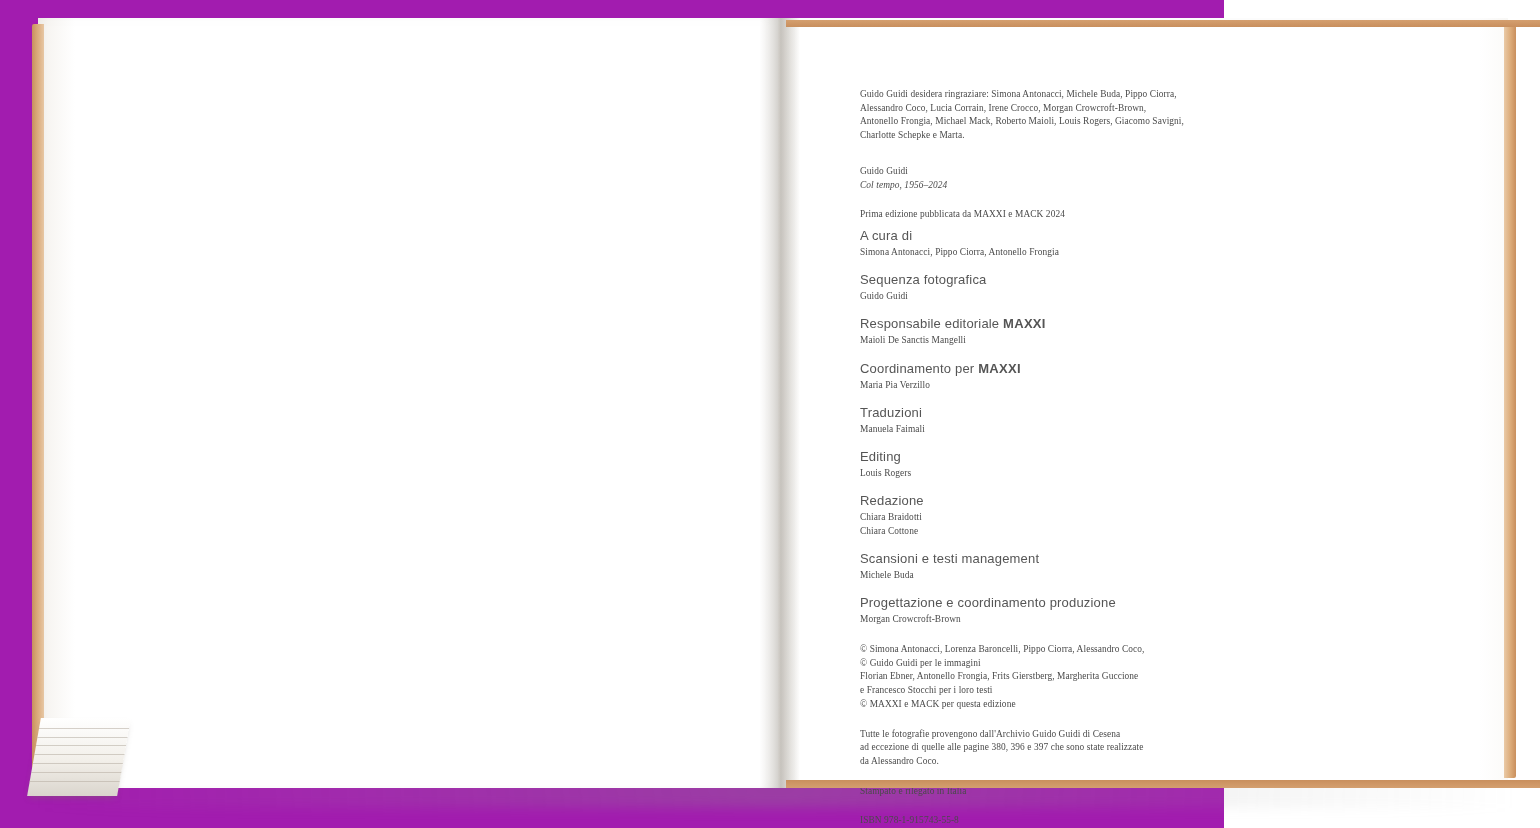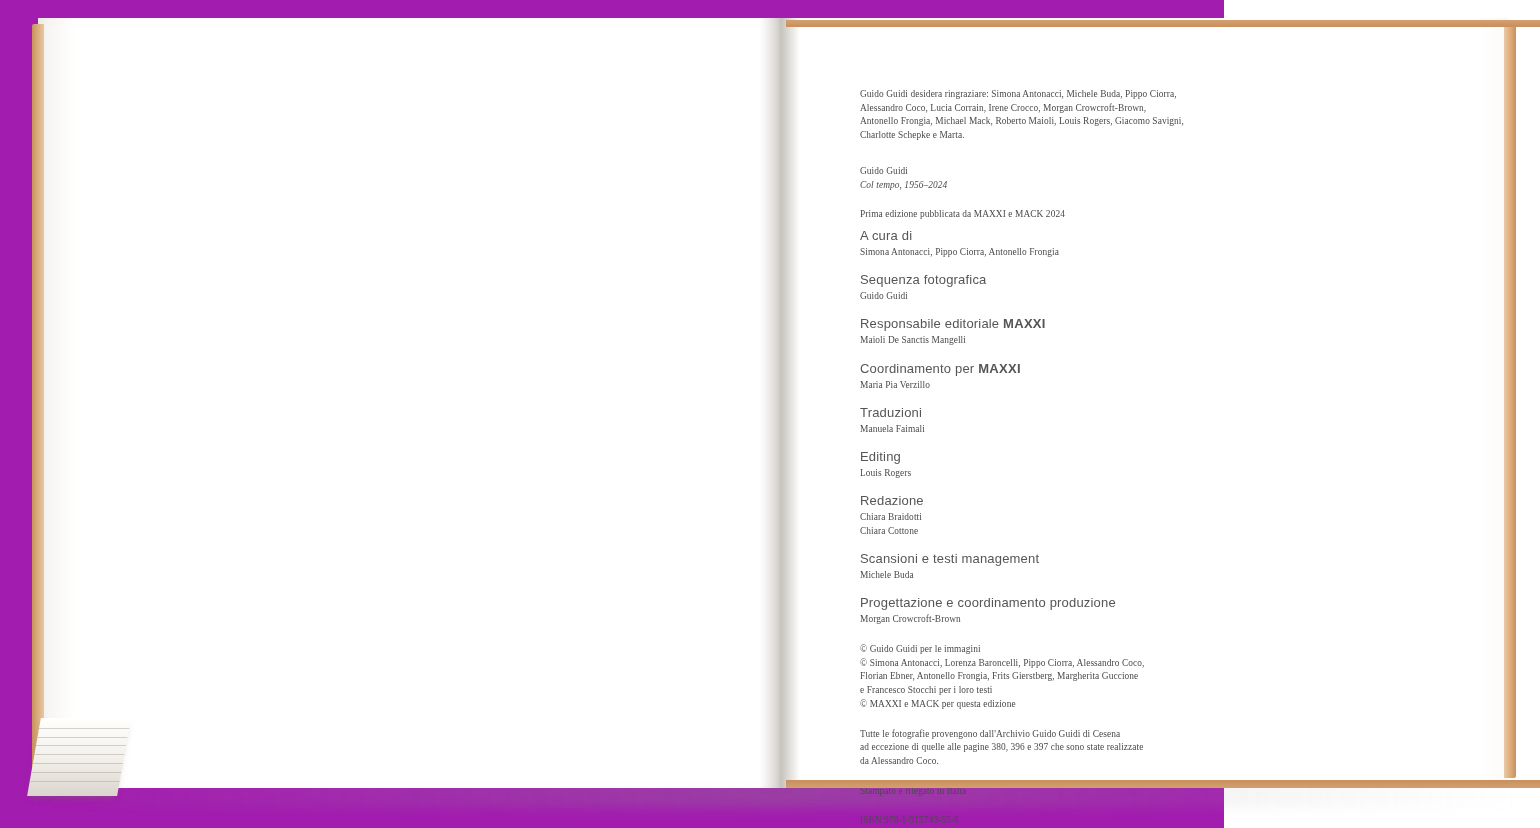--- a/index.html
+++ b/index.html
@@ -252,22 +252,22 @@
           <p class="lbl">Scansioni e testi management</p>
           <p class="val">Michele Buda</p>
         </div>
 
         <div class="blk spacer-lg">
           <p class="lbl">Progettazione e coordinamento produzione</p>
           <p class="val">Morgan Crowcroft-Brown</p>
         </div>
 
         <div class="blk spacer-lg">
+          <p class="val">© Simona Antonacci, Lorenza Baroncelli, Pippo Ciorra, Alessandro Coco,</p>
           <p class="val">© Guido Guidi per le immagini</p>
-          <p class="val">© Simona Antonacci, Lorenza Baroncelli, Pippo Ciorra, Alessandro Coco,</p>
           <p class="val">Florian Ebner, Antonello Frongia, Frits Gierstberg, Margherita Guccione</p>
           <p class="val">e Francesco Stocchi per i loro testi</p>
           <p class="val">© MAXXI e MACK per questa edizione</p>
         </div>
 
         <div class="blk spacer-lg">
           <p class="val">Tutte le fotografie provengono dall'Archivio Guido Guidi di Cesena</p>
           <p class="val">ad eccezione di quelle alle pagine 380, 396 e 397 che sono state realizzate</p>
           <p class="val">da Alessandro Coco.</p>
         </div>

